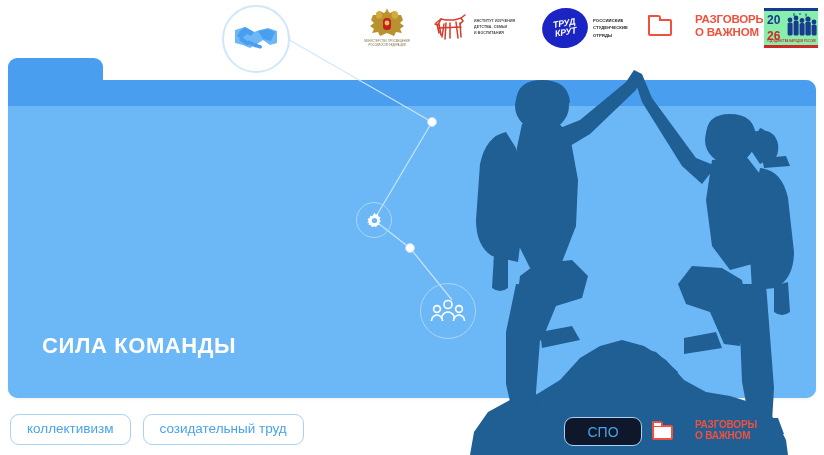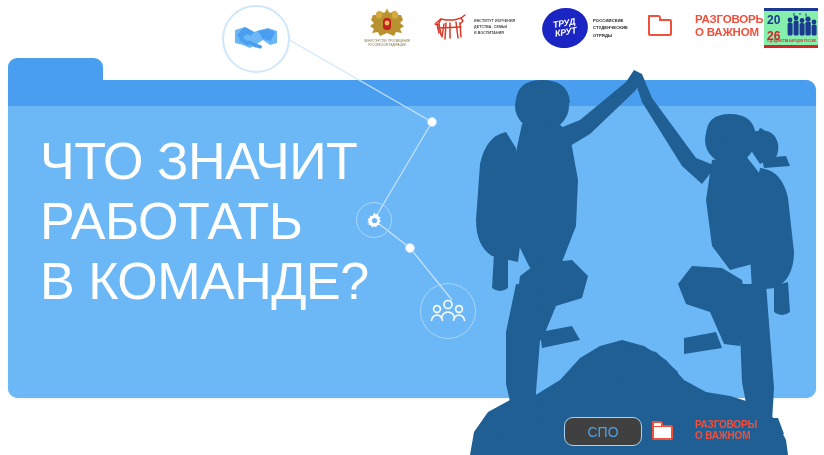--- a/index.html
+++ b/index.html
@@ -118,21 +118,21 @@
 
   
   .tags { position:absolute; left:10px; top:414px; display:flex; gap:12px; z-index:45;}
   .tag {
     border:1.4px solid #a8d3f5; border-radius:9px; background:#fff;
     color:#4aa3e8; font-size:13.5px; padding:7px 16px 8px; white-space:nowrap;
     line-height:1;
   }
   .spo-btn {
     position:absolute; left:564px; top:417px; width:78px; height:29px; z-index:60;
-    background:#404040; border:1.4px solid #a8d3f5; border-radius:9px;
+    background:#0f172a; border:1.4px solid #a8d3f5; border-radius:9px;
     display:flex; align-items:center; justify-content:center;
     color:#4aa3e8; font-size:14px;
   }
   .razgov-bottom {
     position:absolute; left:652px; top:419px; z-index:60;
     display:flex; align-items:center; gap:6px;
   }
   .razgov-bottom .folder-ic { width:21px; height:19px; }
   .razgov-bottom .folder-ic i { width:21px; height:15px; border-width:2px;}
   .razgov-bottom .folder-ic b { width:11px; height:5px; border-width:2px;}
@@ -287,25 +287,21 @@
       </svg>
     </div>
   </div>
 
   <div class="card-tab"></div>
   <div class="card">
     <div class="card-strip"></div>
     <div class="card-inner"></div>
   </div>
 
-  <div class="headline">
-    <span class="l">ЧТО ЗНАЧИТ</span>
-    <span class="l">РАБОТАТЬ</span>
-    <span class="l">В КОМАНДЕ?</span>
-  </div>
+  <div class="subhead">СИЛА КОМАНДЫ</div>
 
   <svg class="silho" viewBox="0 0 394 415">
     <g fill="#1f5f94">
 
       <path d="M40 415 L44 392 L58 372 L80 360 L104 356 L130 340 L150 318 L170 306
                L192 300 L214 306 L236 320 L254 340 L276 352 L300 356 L326 364
                L346 380 L356 400 L358 415 Z"></path>
 
       <path d="M150 330 L168 312 L196 304 L226 312 L248 332 L240 350 L200 342 L166 348 Z"></path>
 
@@ -343,20 +339,24 @@
       <path d="M292 228 L262 226 L248 244 L256 264 L280 272 L294 304 L310 306 L318 272 L312 240 Z"></path>
 
       <path d="M310 244 L336 244 L340 296 L344 348 L342 382 L320 384 L312 342 L310 292 Z"></path>
 
       <path d="M308 378 L348 378 L354 394 L304 396 Z"></path>
 
       <path d="M254 298 L286 292 L292 308 L254 314 Z"></path>
     </g>
   </svg>
 
+  <div class="tags">
+    <div class="tag">коллективизм</div>
+    <div class="tag">созидательный труд</div>
+  </div>
 
   <div class="spo-btn">СПО</div>
 
   <div class="razgov-bottom">
     <div class="folder-ic">
         <i></i>
         <b></b>
       </div>
     <div class="razg-txt">
       <div>РАЗГОВОРЫ</div>

